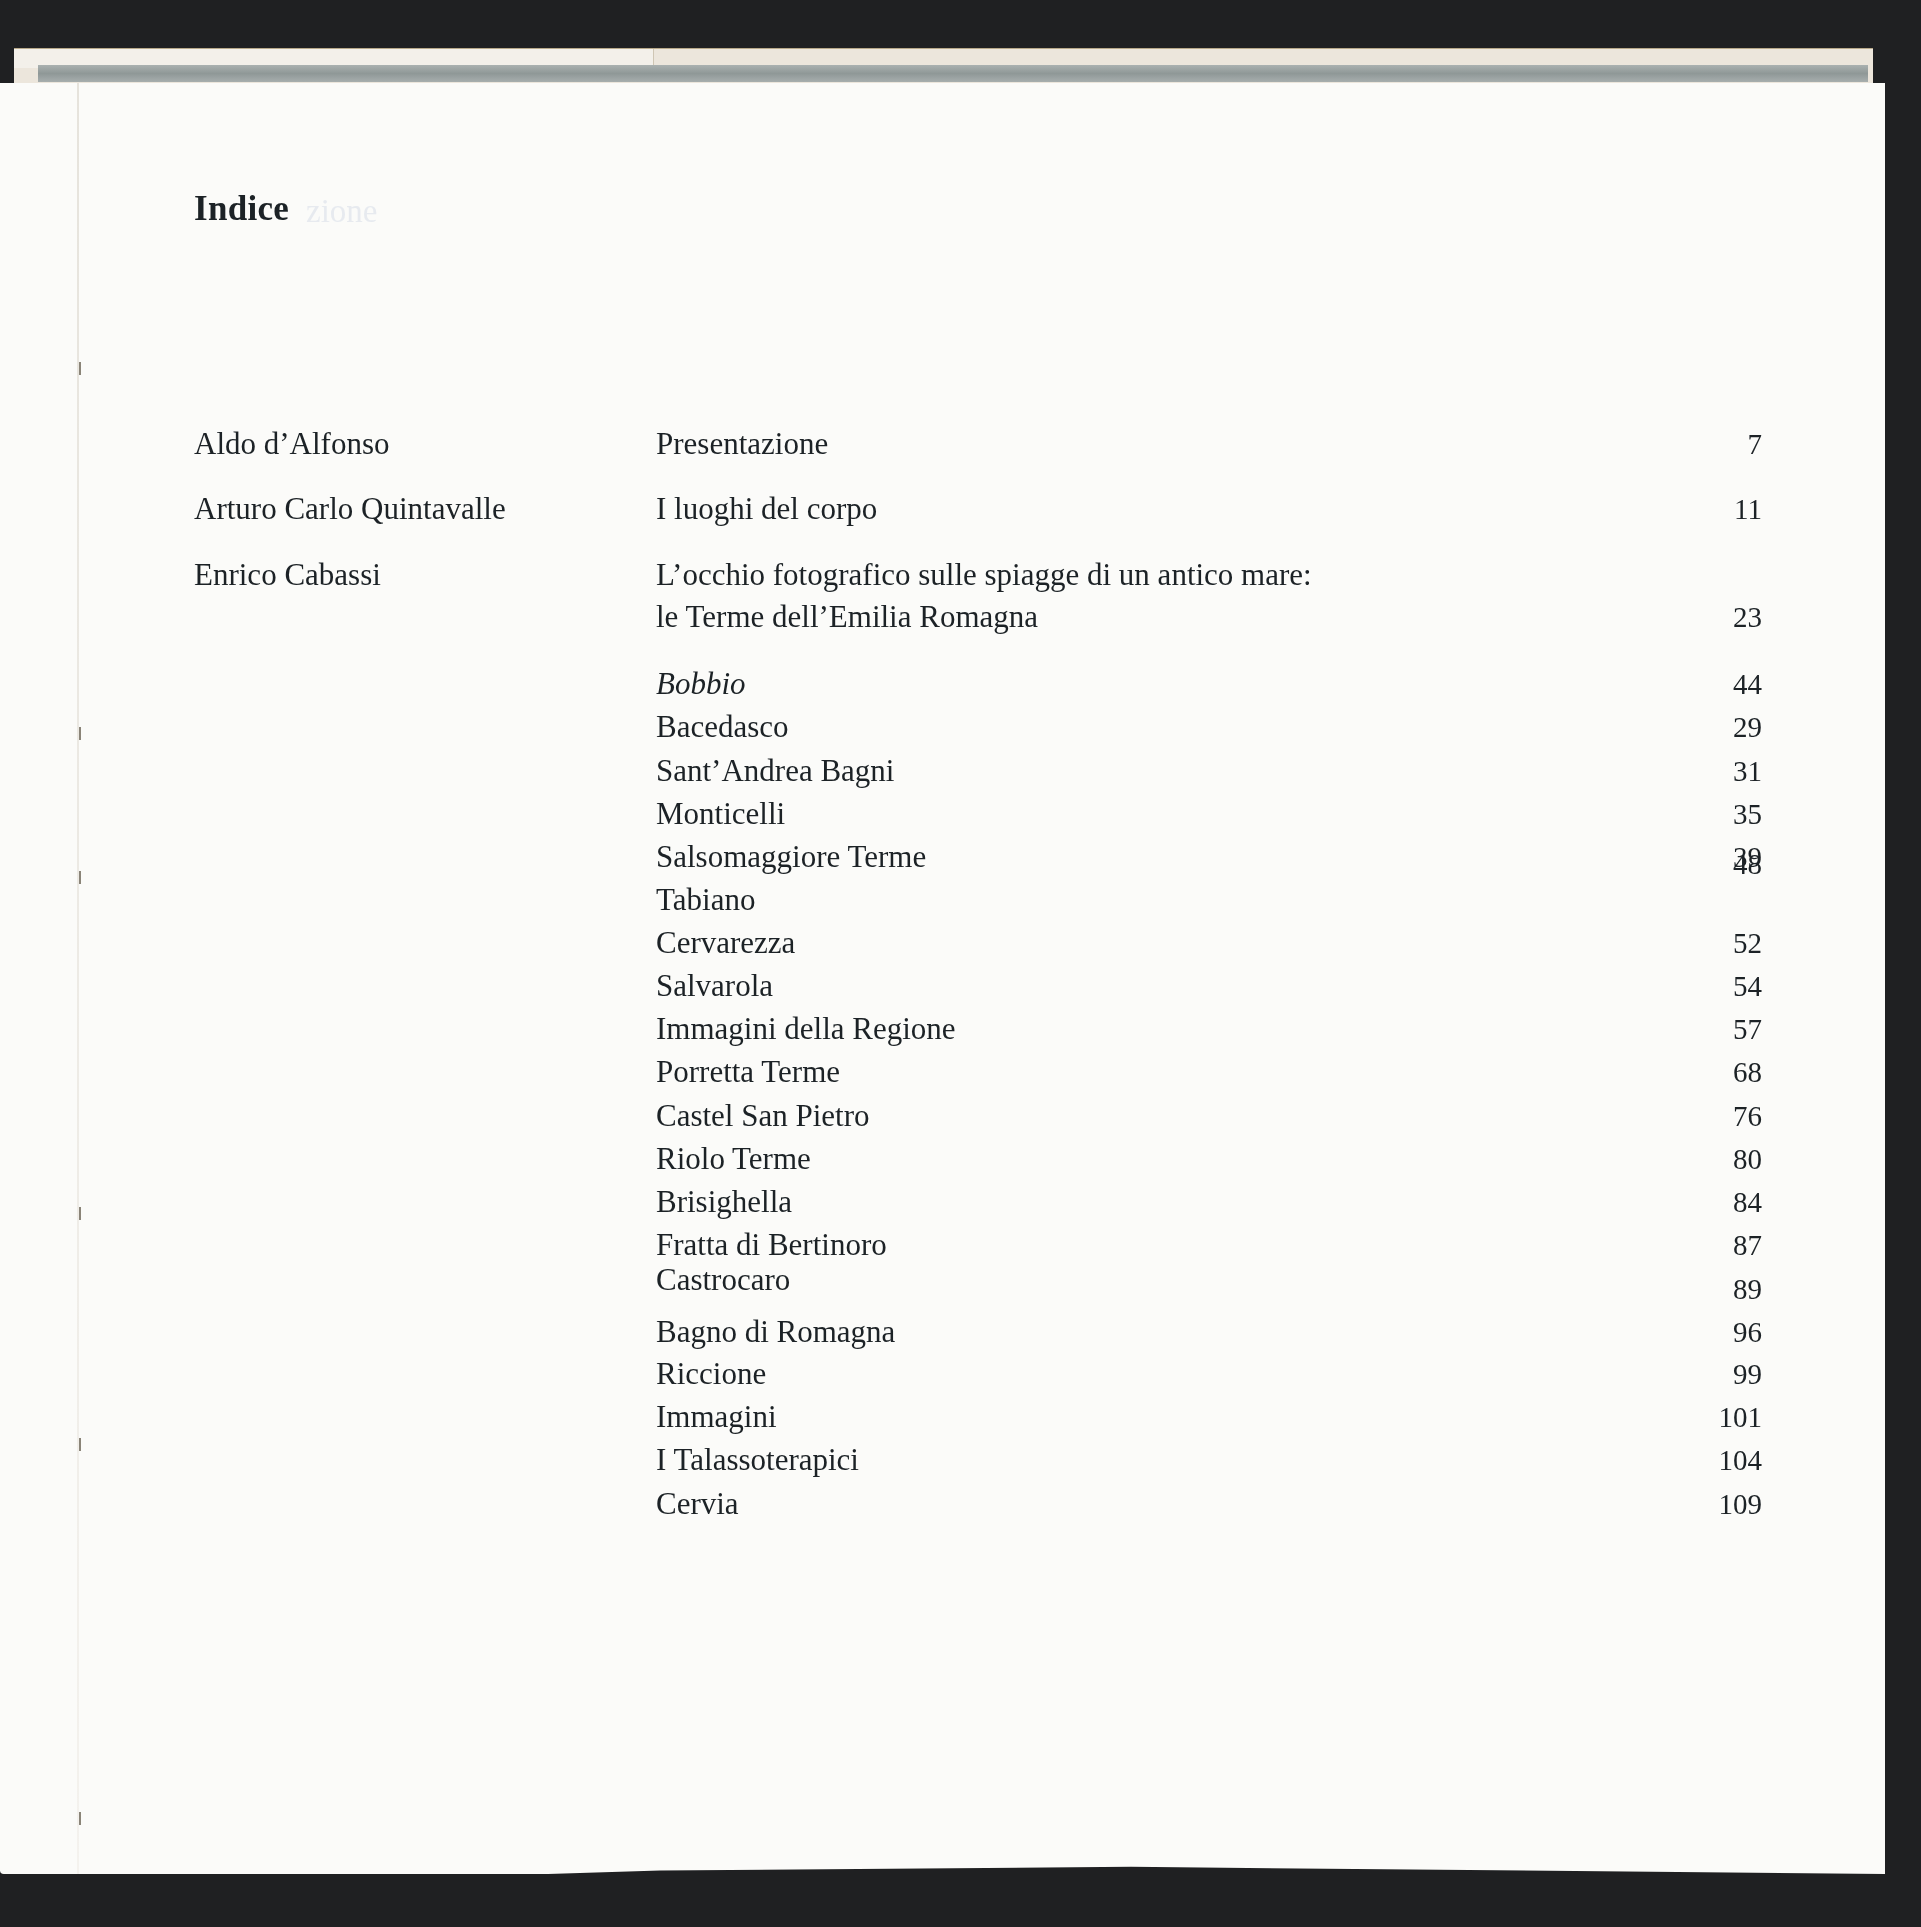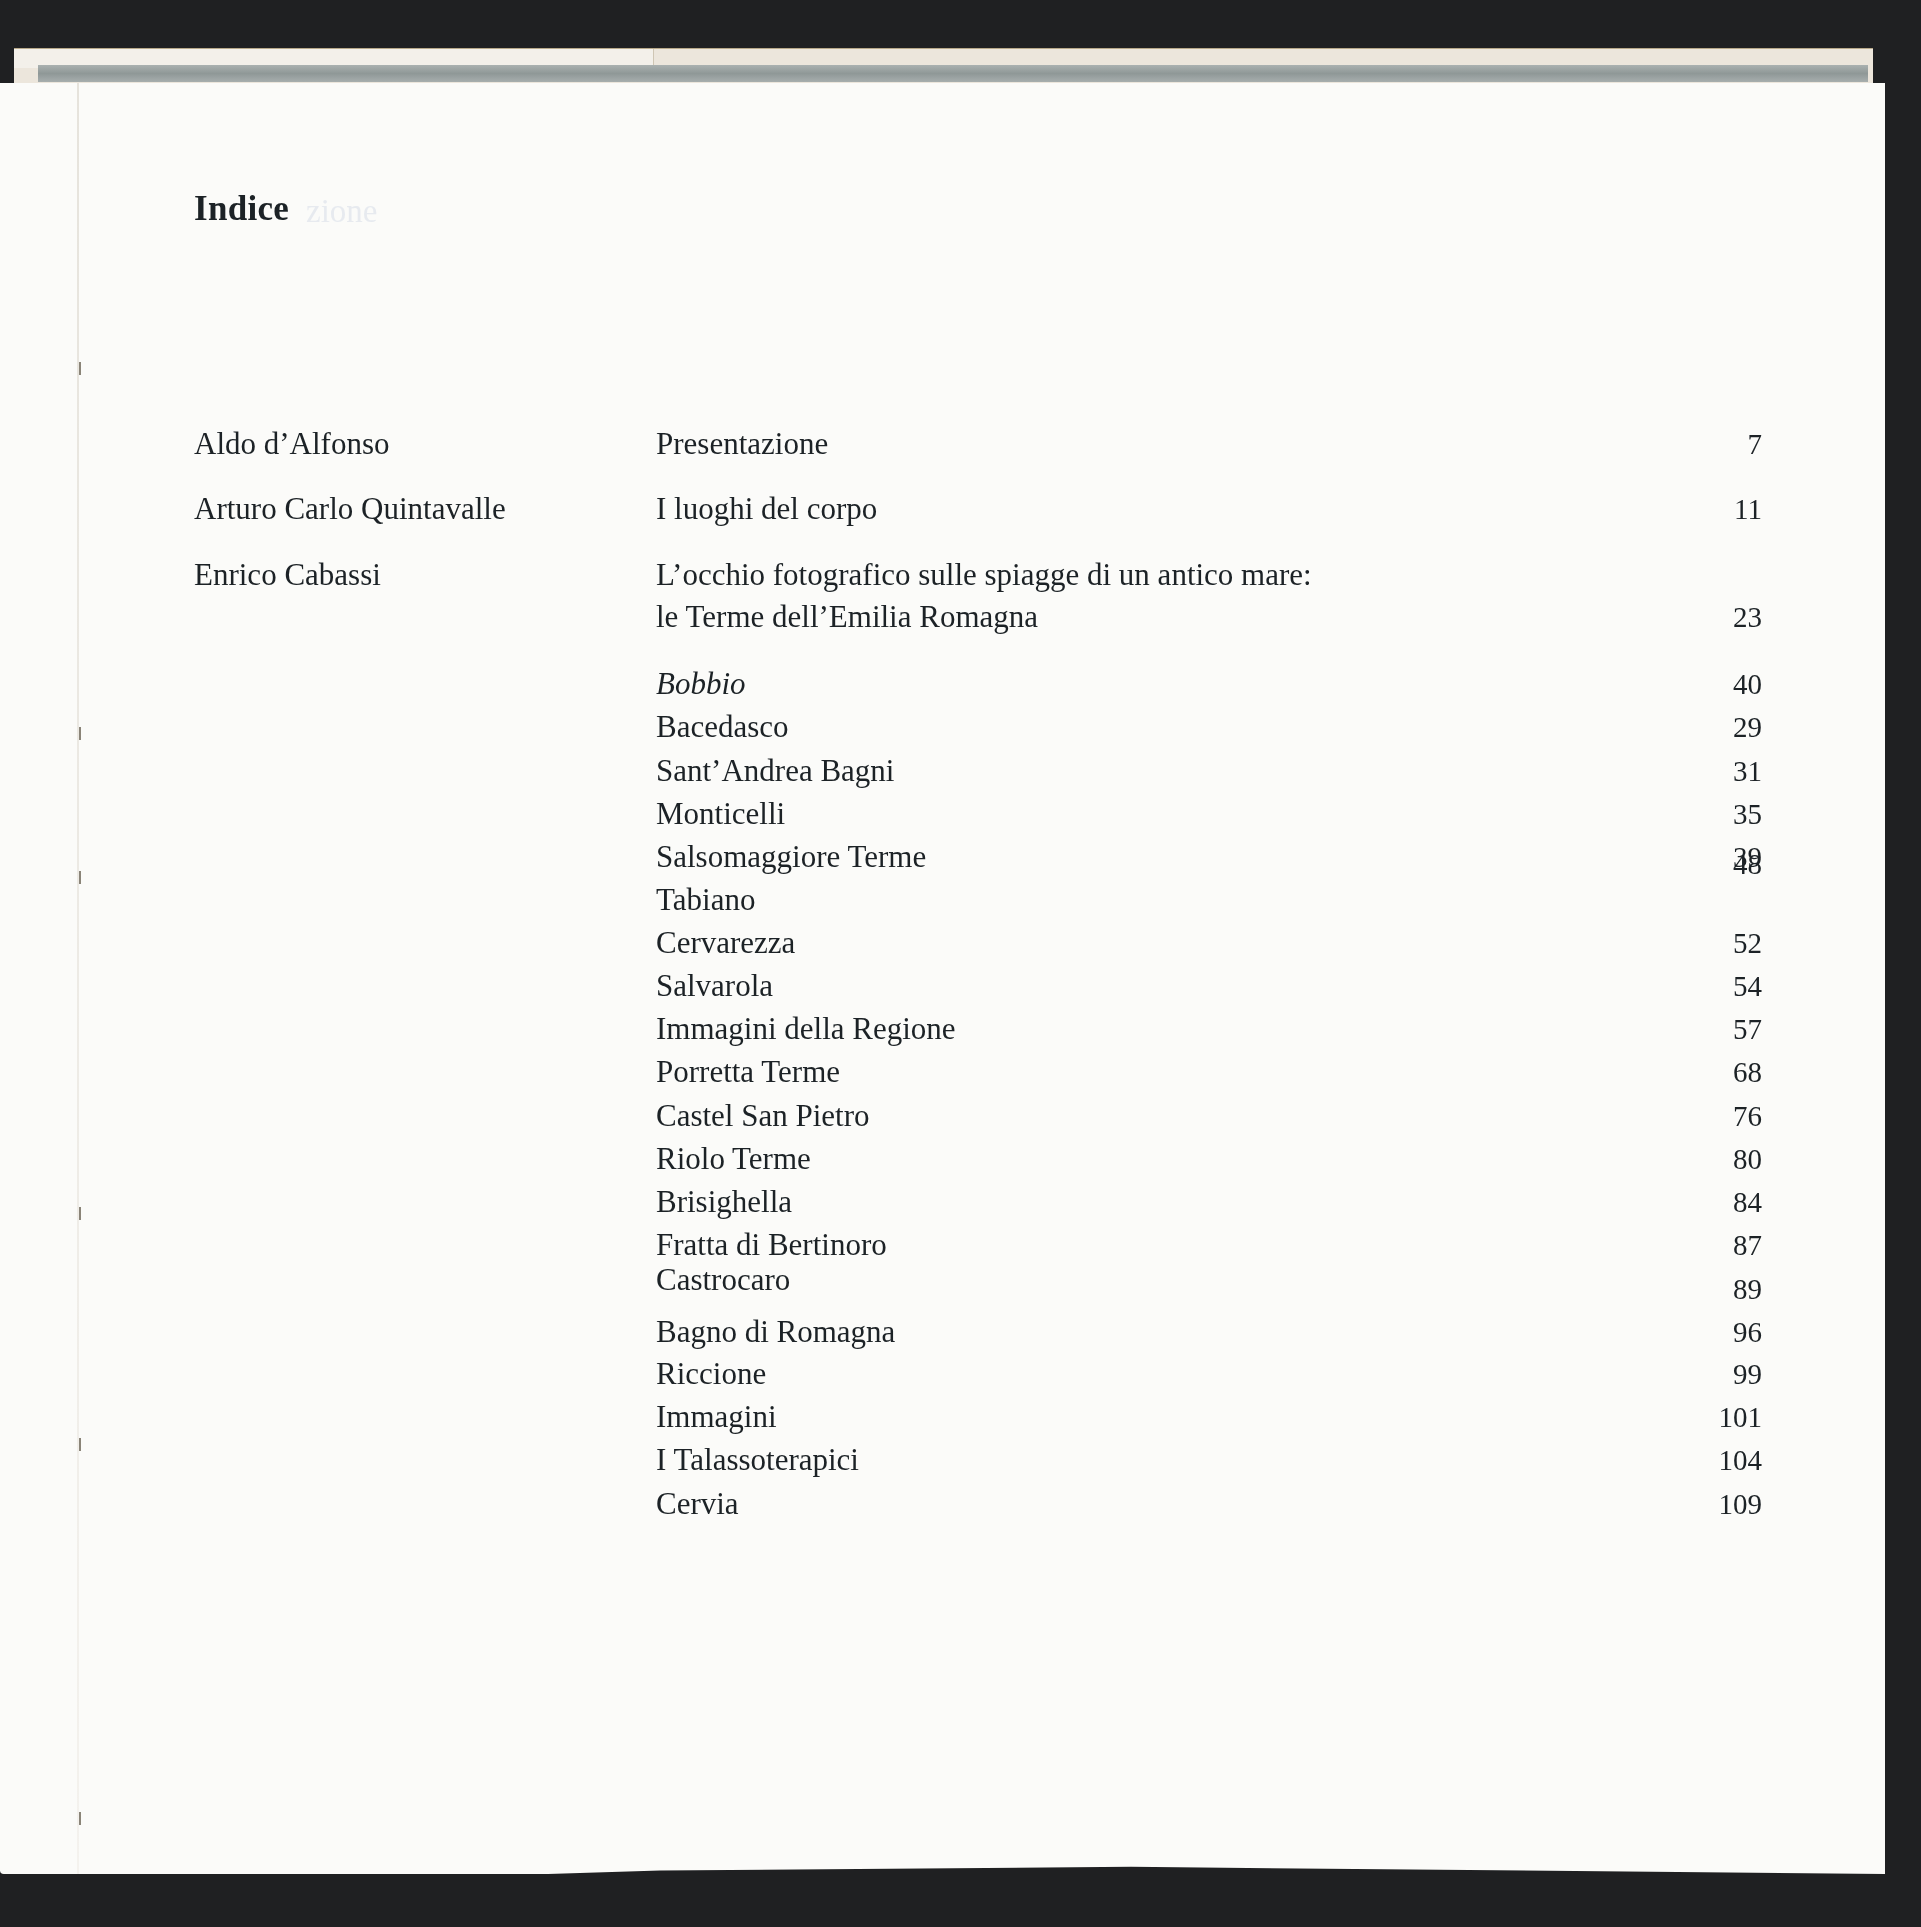--- a/index.html
+++ b/index.html
@@ -78,21 +78,21 @@
         <div class="entry serif title" style="top: 340px;">Presentazione</div>
         <div class="entry serif pnum" style="top: 340px;">7</div>
         <div class="entry serif author" style="top: 405px;">Arturo Carlo Quintavalle</div>
         <div class="entry serif title" style="top: 405px;">I luoghi del corpo</div>
         <div class="entry serif pnum" style="top: 405px;">11</div>
         <div class="entry serif author" style="top: 471px;">Enrico Cabassi</div>
         <div class="entry serif title" style="top: 471px;">L’occhio fotografico sulle spiagge di un antico mare:</div>
         <div class="entry serif title" style="top: 513px;">le Terme dell’Emilia Romagna</div>
         <div class="entry serif pnum" style="top: 513px;">23</div>
         <div class="entry serif title" style="top: 580px; font-style: italic;">Bobbio</div>
-        <div class="entry serif pnum" style="top: 580px;">40</div>
+        <div class="entry serif pnum" style="top: 580px;">44</div>
         <div class="entry serif title" style="top: 623px;">Bacedasco</div>
         <div class="entry serif pnum" style="top: 623px;">29</div>
         <div class="entry serif title" style="top: 667px;">Sant’Andrea Bagni</div>
         <div class="entry serif pnum" style="top: 667px;">31</div>
         <div class="entry serif title" style="top: 710px;">Monticelli</div>
         <div class="entry serif pnum" style="top: 710px;">35</div>
         <div class="entry serif title" style="top: 753px;">Salsomaggiore Terme</div>
         <div class="entry serif pnum" style="top: 753px; font-family: Liberation Serif, serif;">39</div>
         <div class="entry serif title" style="top: 796px;">Tabiano</div>
         <div class="entry serif pnum" style="top: 760px;">48</div>

